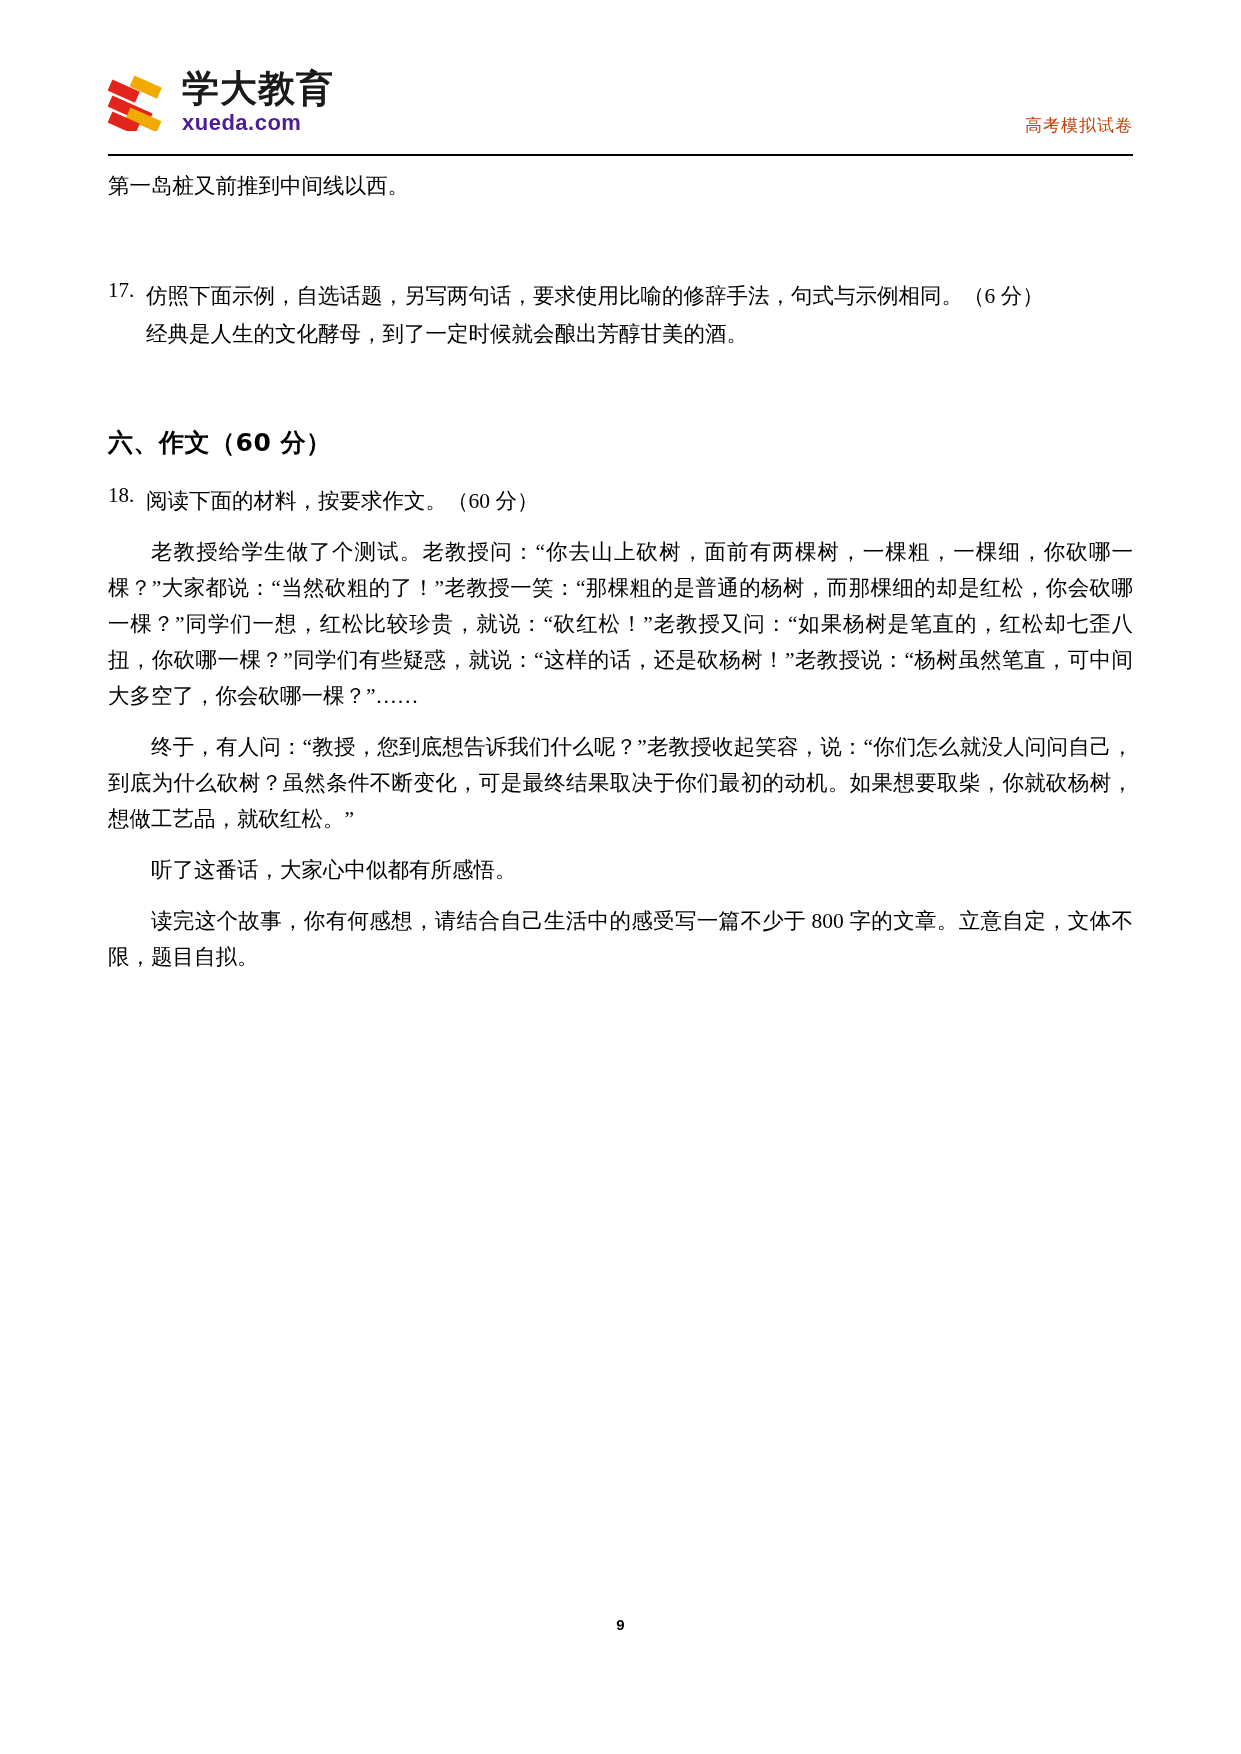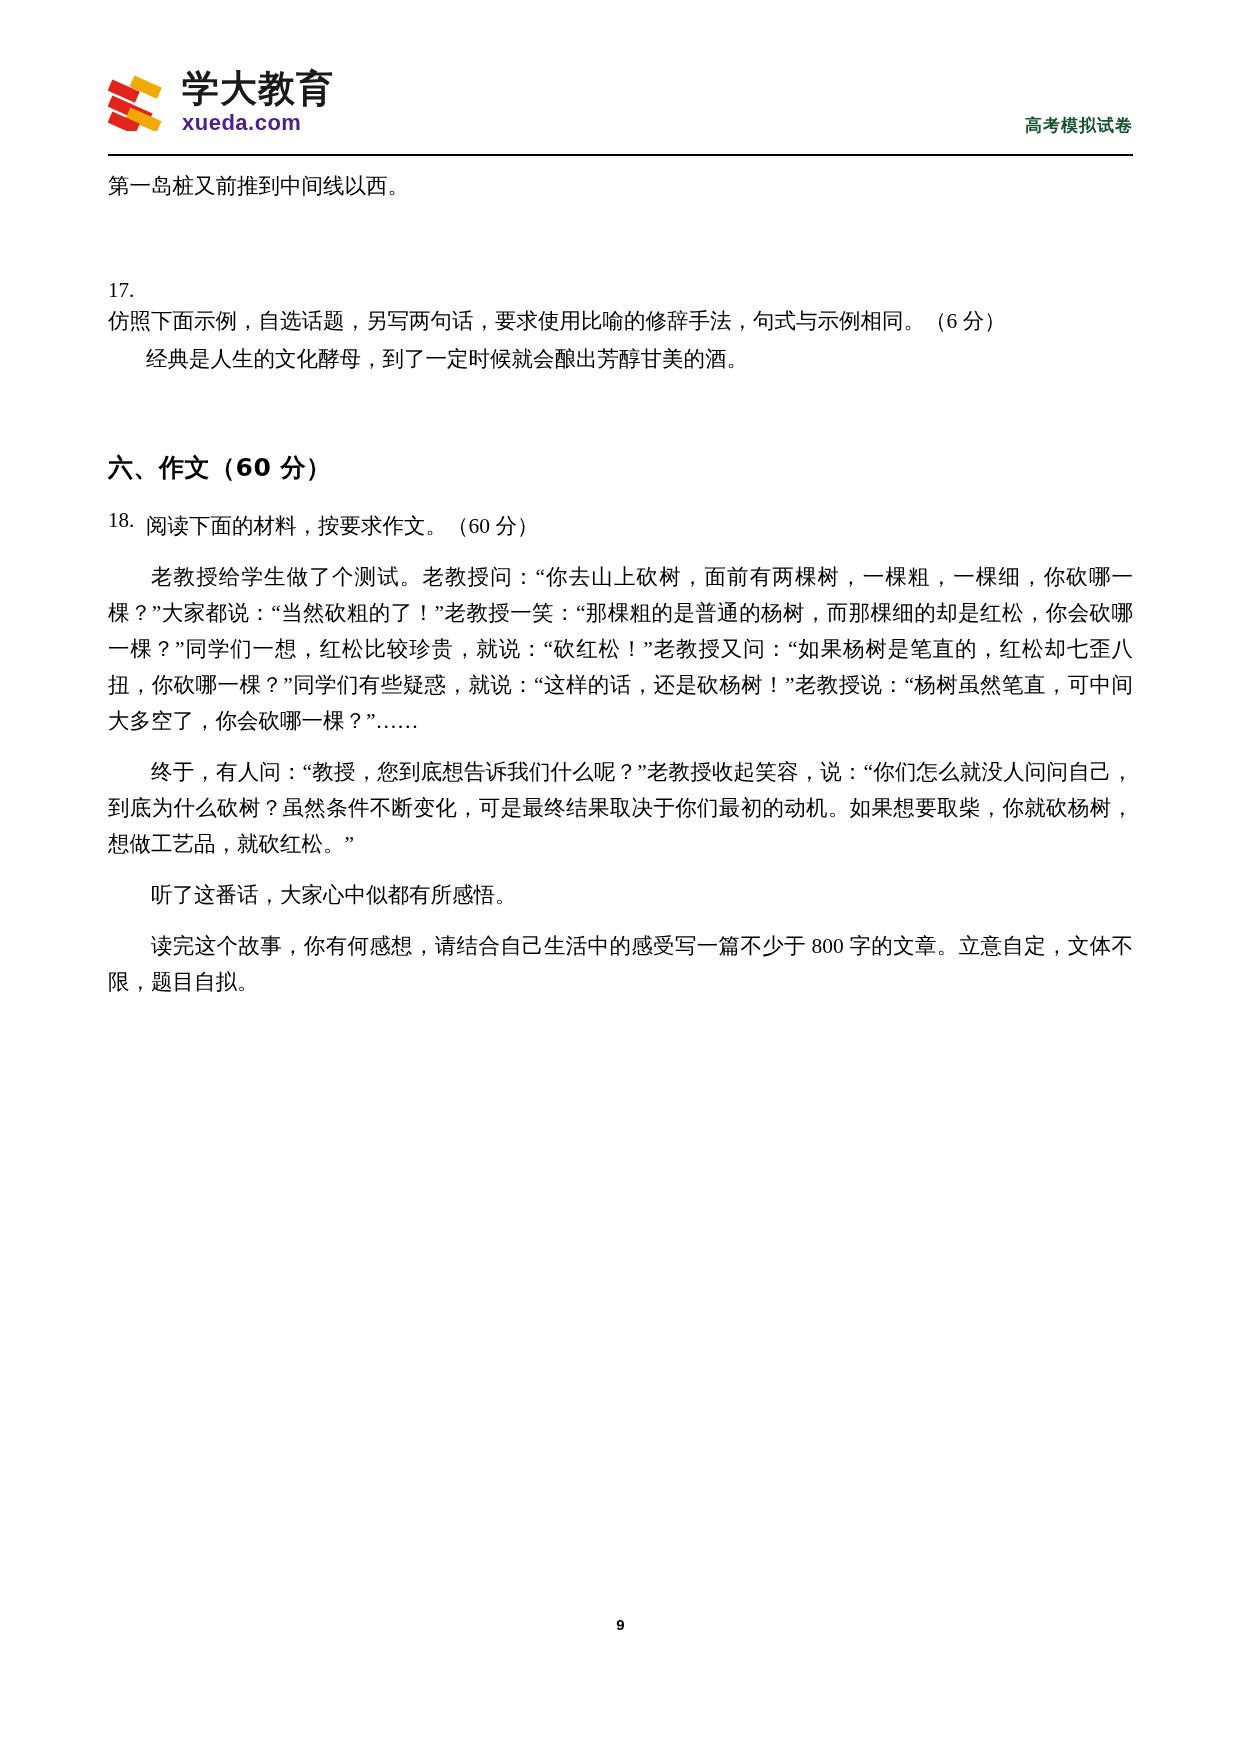--- a/index.html
+++ b/index.html
@@ -74,23 +74,23 @@
     font-size: 22px;
     color: #4c1d95;
     letter-spacing: 0.5px;
     margin-top: 2px;
   }
   .header-title {
     position: absolute;
     right: 0;
     top: 44px;
     font-family: "DejaVu Sans", sans-serif;
-    font-weight: bold;
+    font-weight: normal;
     font-size: 17px;
-    color: #14532d;
+    color: #c2410c;
     letter-spacing: 1px;
     margin-left: 48px;
   }
   .header-rule {
     position: absolute;
     left: 0;
     top: 84px;
     width: 1025px;
     border-top: 2px solid #000;
   }
@@ -113,21 +113,20 @@
     margin-top: 8px;
   }
   .q17 {
     margin-top: 74px;
     position: relative;
     padding-left: 0;
   }
   .q17-row {
     display: flex;
     align-items: flex-start;
-    flex-direction: column;
   }
   .q17-num {
     width: 38px;
     flex: none;
     font-size: 21px;
   }
   .q17-body {
     flex: 1;
   }
   .q17-example {

